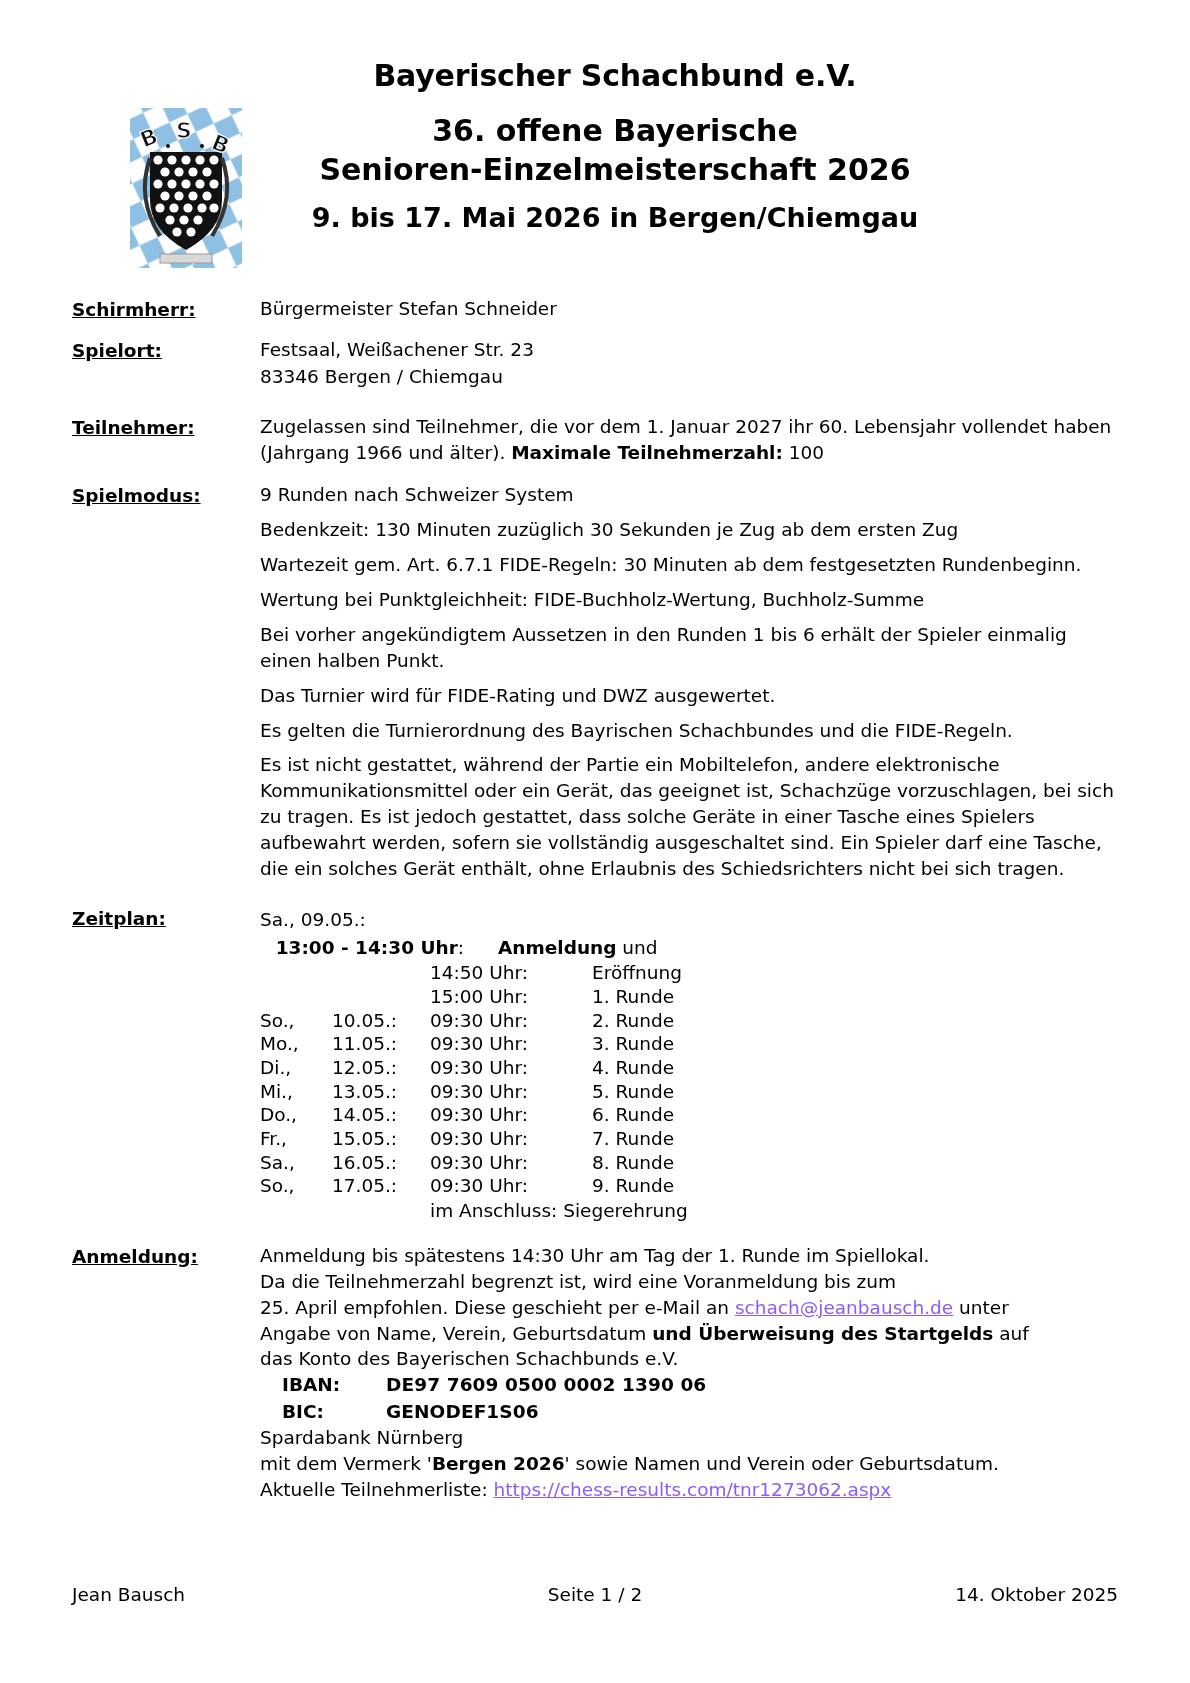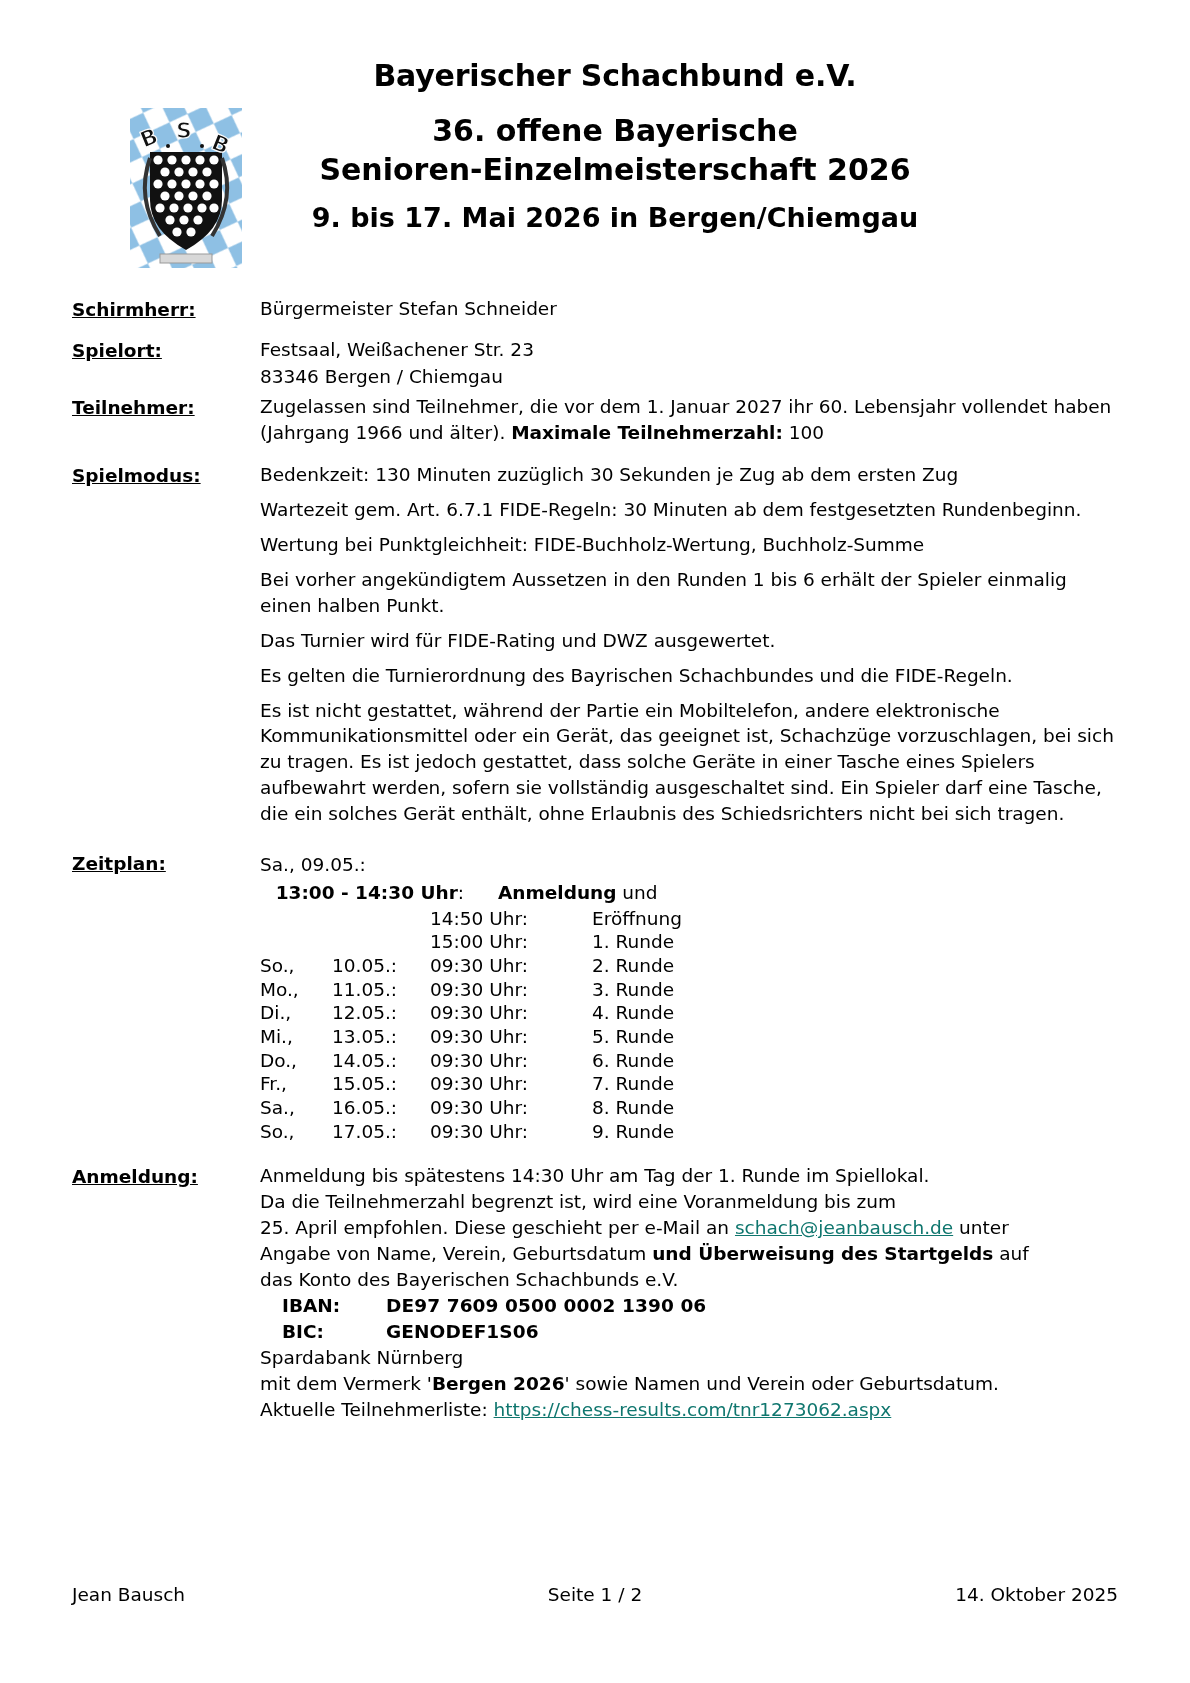--- a/index.html
+++ b/index.html
@@ -76,21 +76,21 @@
   .value {
     flex: 1 1 auto;
     font-size: 18.5px;
     line-height: 1.42;
   }
   .value p { margin: 0 0 7px 0; }
   .value p.tight { margin: 0; }
   .value p:last-child { margin-bottom: 0; }
   b { font-weight: bold; }
 
-  .row-spielort { margin-bottom: 4px; }
+  .row-spielort { margin-bottom: 24px; }
   .row-teilnehmer { margin-bottom: 16px; }
   .row-spielmodus .value { line-height: 1.40; }
   .row-spielmodus .value p { margin-bottom: 9px; }
   .block-para p { margin: 0; line-height: 1.40; }
 
   
   .sched { margin-top: 2px; font-size: 18.5px; }
   .sched-first { margin-bottom: 2px; }
   .sched-anm {
     display: flex;
@@ -125,21 +125,21 @@
   .sr .what { flex: 1 1 auto; padding-left: 26px; }
   .sr-after { padding-left: 170px; line-height: 1.28; margin-top: 1px; }
 
   
   .row-anmeldung { margin-top: 20px; }
   .row-anmeldung .value p { margin: 0; line-height: 1.40; }
   .bank { margin-left: 22px; display: flex; }
   .bank .bk { flex: 0 0 104px; font-weight: bold; }
   .bank .bv { font-weight: bold; letter-spacing: 0.1px; }
   .bank-name { margin-left: 22px; }
-  a.link { color: #0f766e; text-decoration: underline; }
+  a.link { color: #8b5cf6; text-decoration: underline; }
 
   
   .footer {
     position: absolute;
     left: 72px;
     right: 72px;
     bottom: 78px;
     display: flex;
     font-size: 18.5px;
   }
@@ -244,20 +244,21 @@
     <div class="row row-teilnehmer">
       <div class="label">Teilnehmer:</div>
       <div class="value">
         <p class="tight"><span>Zugelassen sind Teilnehmer, die vor dem 1. Januar 2027 ihr 60. Lebensjahr vollendet haben (Jahrgang 1966 und älter). </span><b>Maximale Teilnehmerzahl:</b><span> 100</span></p>
       </div>
     </div>
 
     <div class="row row-spielmodus">
       <div class="label">Spielmodus:</div>
       <div class="value">
+        <p>9 Runden nach Schweizer System</p>
         <p>Bedenkzeit: 130 Minuten zuzüglich 30 Sekunden je Zug ab dem ersten Zug</p>
         <p>Wartezeit gem. Art. 6.7.1 FIDE-Regeln: 30 Minuten ab dem festgesetzten Rundenbeginn.</p>
         <p>Wertung bei Punktgleichheit: FIDE-Buchholz-Wertung, Buchholz-Summe</p>
         <p>Bei vorher angekündigtem Aussetzen in den Runden 1 bis 6 erhält der Spieler einmalig einen halben Punkt.</p>
         <p>Das Turnier wird für FIDE-Rating und DWZ ausgewertet.</p>
         <div class="block-para">
           <p>Es gelten die Turnierordnung des Bayrischen Schachbundes und die FIDE-Regeln.</p>
           <p>Es ist nicht gestattet, während der Partie ein Mobiltelefon, andere elektronische Kommunikationsmittel oder ein Gerät, das geeignet ist, Schachzüge vorzuschlagen, bei sich zu tragen. Es ist jedoch gestattet, dass solche Geräte in einer Tasche eines Spielers aufbewahrt werden, sofern sie vollständig ausgeschaltet sind. Ein Spieler darf eine Tasche, die ein solches Gerät enthält, ohne Erlaubnis des Schiedsrichters nicht bei sich tragen.</p>
         </div>
       </div>
@@ -333,20 +334,21 @@
                 <div class="what">8. Runde</div>
               </div>
               <div class="sr">
                 <div class="day">So.,</div>
                 <div class="date">17.05.:</div>
                 <div class="time">09:30 Uhr:</div>
                 <div class="what">9. Runde</div>
               </div>
             </div>
 
+          <div class="sr-after">im Anschluss: Siegerehrung</div>
         </div>
       </div>
     </div>
 
     <div class="row row-anmeldung">
       <div class="label">Anmeldung:</div>
       <div class="value">
         <p>Anmeldung bis spätestens 14:30 Uhr am Tag der 1. Runde im Spiellokal.</p>
         <p>Da die Teilnehmerzahl begrenzt ist, wird eine Voranmeldung bis zum</p>
         <p><span>25. April empfohlen. Diese geschieht per e-Mail an </span><a class="link" href="#">schach@jeanbausch.de</a><span> unter</span></p>

